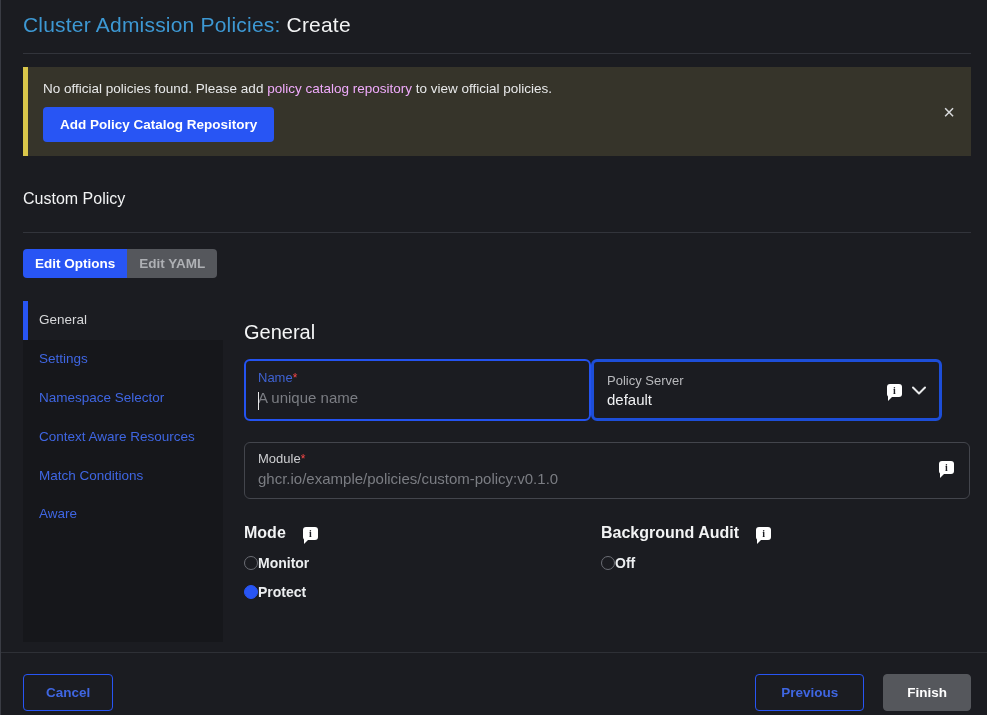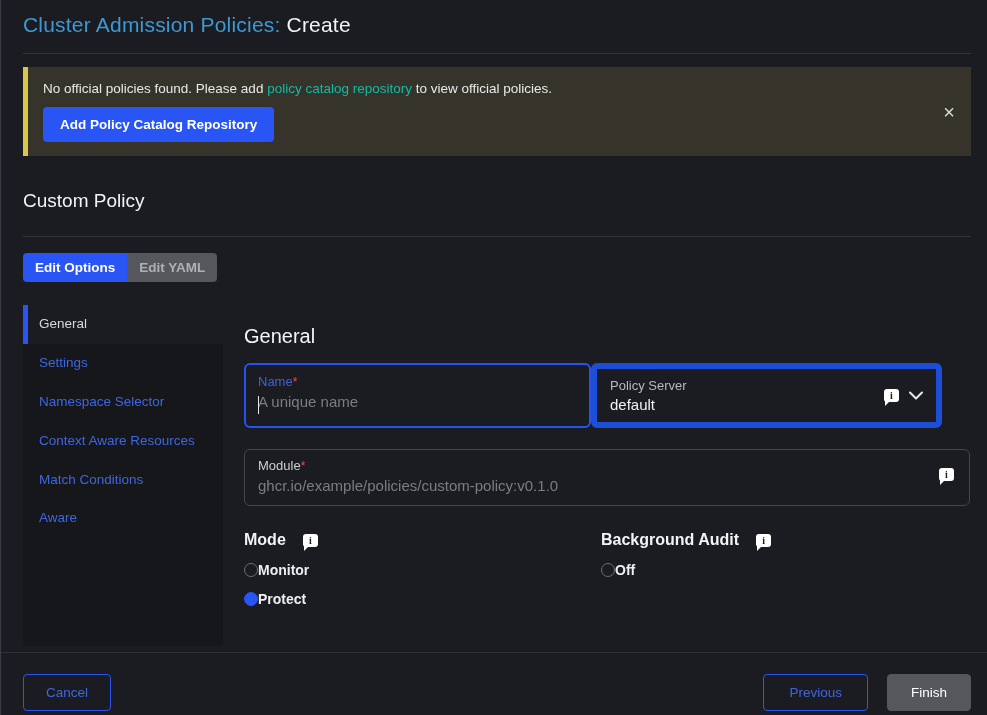--- a/index.html
+++ b/index.html
@@ -25,21 +25,21 @@
   
   .banner {
     position: relative;
     margin: 13px 16px 0 22px;
     background: #36342a;
     border-left: 5px solid #d9c64a;
     padding: 14px 40px 12px 15px;
     min-height: 89px;
   }
   .banner-text { font-size: 13.5px; color: #e8e9ea; }
-  .banner-link { color: #14b8a6; cursor: pointer; }
+  .banner-link { color: #f0abfc; cursor: pointer; }
   .banner-btn {
     margin-top: 11px;
     display: inline-block;
     background: #2855f4;
     color: #ffffff;
     border: none;
     border-radius: 4px;
     font-family: inherit;
     font-size: 13.5px;
     font-weight: bold;
@@ -50,21 +50,21 @@
     position: absolute;
     right: 16px; top: 50%;
     transform: translateY(-50%);
     color: #d9dadc;
     font-size: 20px;
     line-height: 1;
     cursor: pointer;
   }
 
   
-  .section-title { margin: 34px 16px 0 22px; font-size: 19px; font-weight: 500; color: #f2f3f4; }
+  .section-title { margin: 34px 16px 0 22px; font-size: 16px; font-weight: 500; color: #f2f3f4; }
   .divider-2 { border: none; border-top: 1px solid #32343b; margin: 24px 16px 0 22px; }
 
   
   .tabs { display: inline-flex; margin: 16px 0 4px 22px; }
   .tab {
     font-size: 13.5px; font-weight: bold;
     padding: 7px 12px;
     cursor: pointer;
     user-select: none;
   }
@@ -120,21 +120,21 @@
     font-family: inherit;
     font-size: 15px;
     color: #eceef0;
     margin-top: 4px;
     padding: 0;
   }
   .text-input::placeholder { color: #7b7d83; opacity: 1; }
   .caret { position: absolute; left: 12px; top: 31px; width: 1px; height: 18px; background: #e8e8e8; }
 
   .select-box {
-    border: 6px solid #1d4ed8;
+    border: 3px solid #1d4ed8;
     border-radius: 6px;
     padding: 9px 13px;
     min-height: 57px;
     display: flex;
     align-items: center;
     justify-content: space-between;
     cursor: pointer;
   }
   .select-label { font-size: 13px; color: #b8b9bc; display: block; }
   .select-value { font-size: 15px; color: #f0f1f3; margin-top: 3px; font-weight: 500; }
@@ -191,21 +191,21 @@
     left: 0; right: 0; bottom: 0;
     height: 63px;
     border-top: 1px solid #2e3036;
     display: flex;
     align-items: center;
     padding: 0 16px 0 22px;
   }
   .btn {
     font-family: inherit;
     font-size: 13.5px;
-    font-weight: normal;
+    font-weight: bold;
     border-radius: 4px;
     padding: 10px 22px;
     cursor: pointer;
     margin-top: 16px;
   }
   .btn.outlined { background: transparent; border: 1px solid #2855f4; color: #3f66e2; }
   .btn.disabled { background: #55575c; border: 1px solid #55575c; color: #ffffff; cursor: default; }
   .footer-spacer { flex: 1; }
   .btn-previous { margin-right: 19px; padding: 10px 25px; }
   .btn-finish { padding: 10px 23px; }

